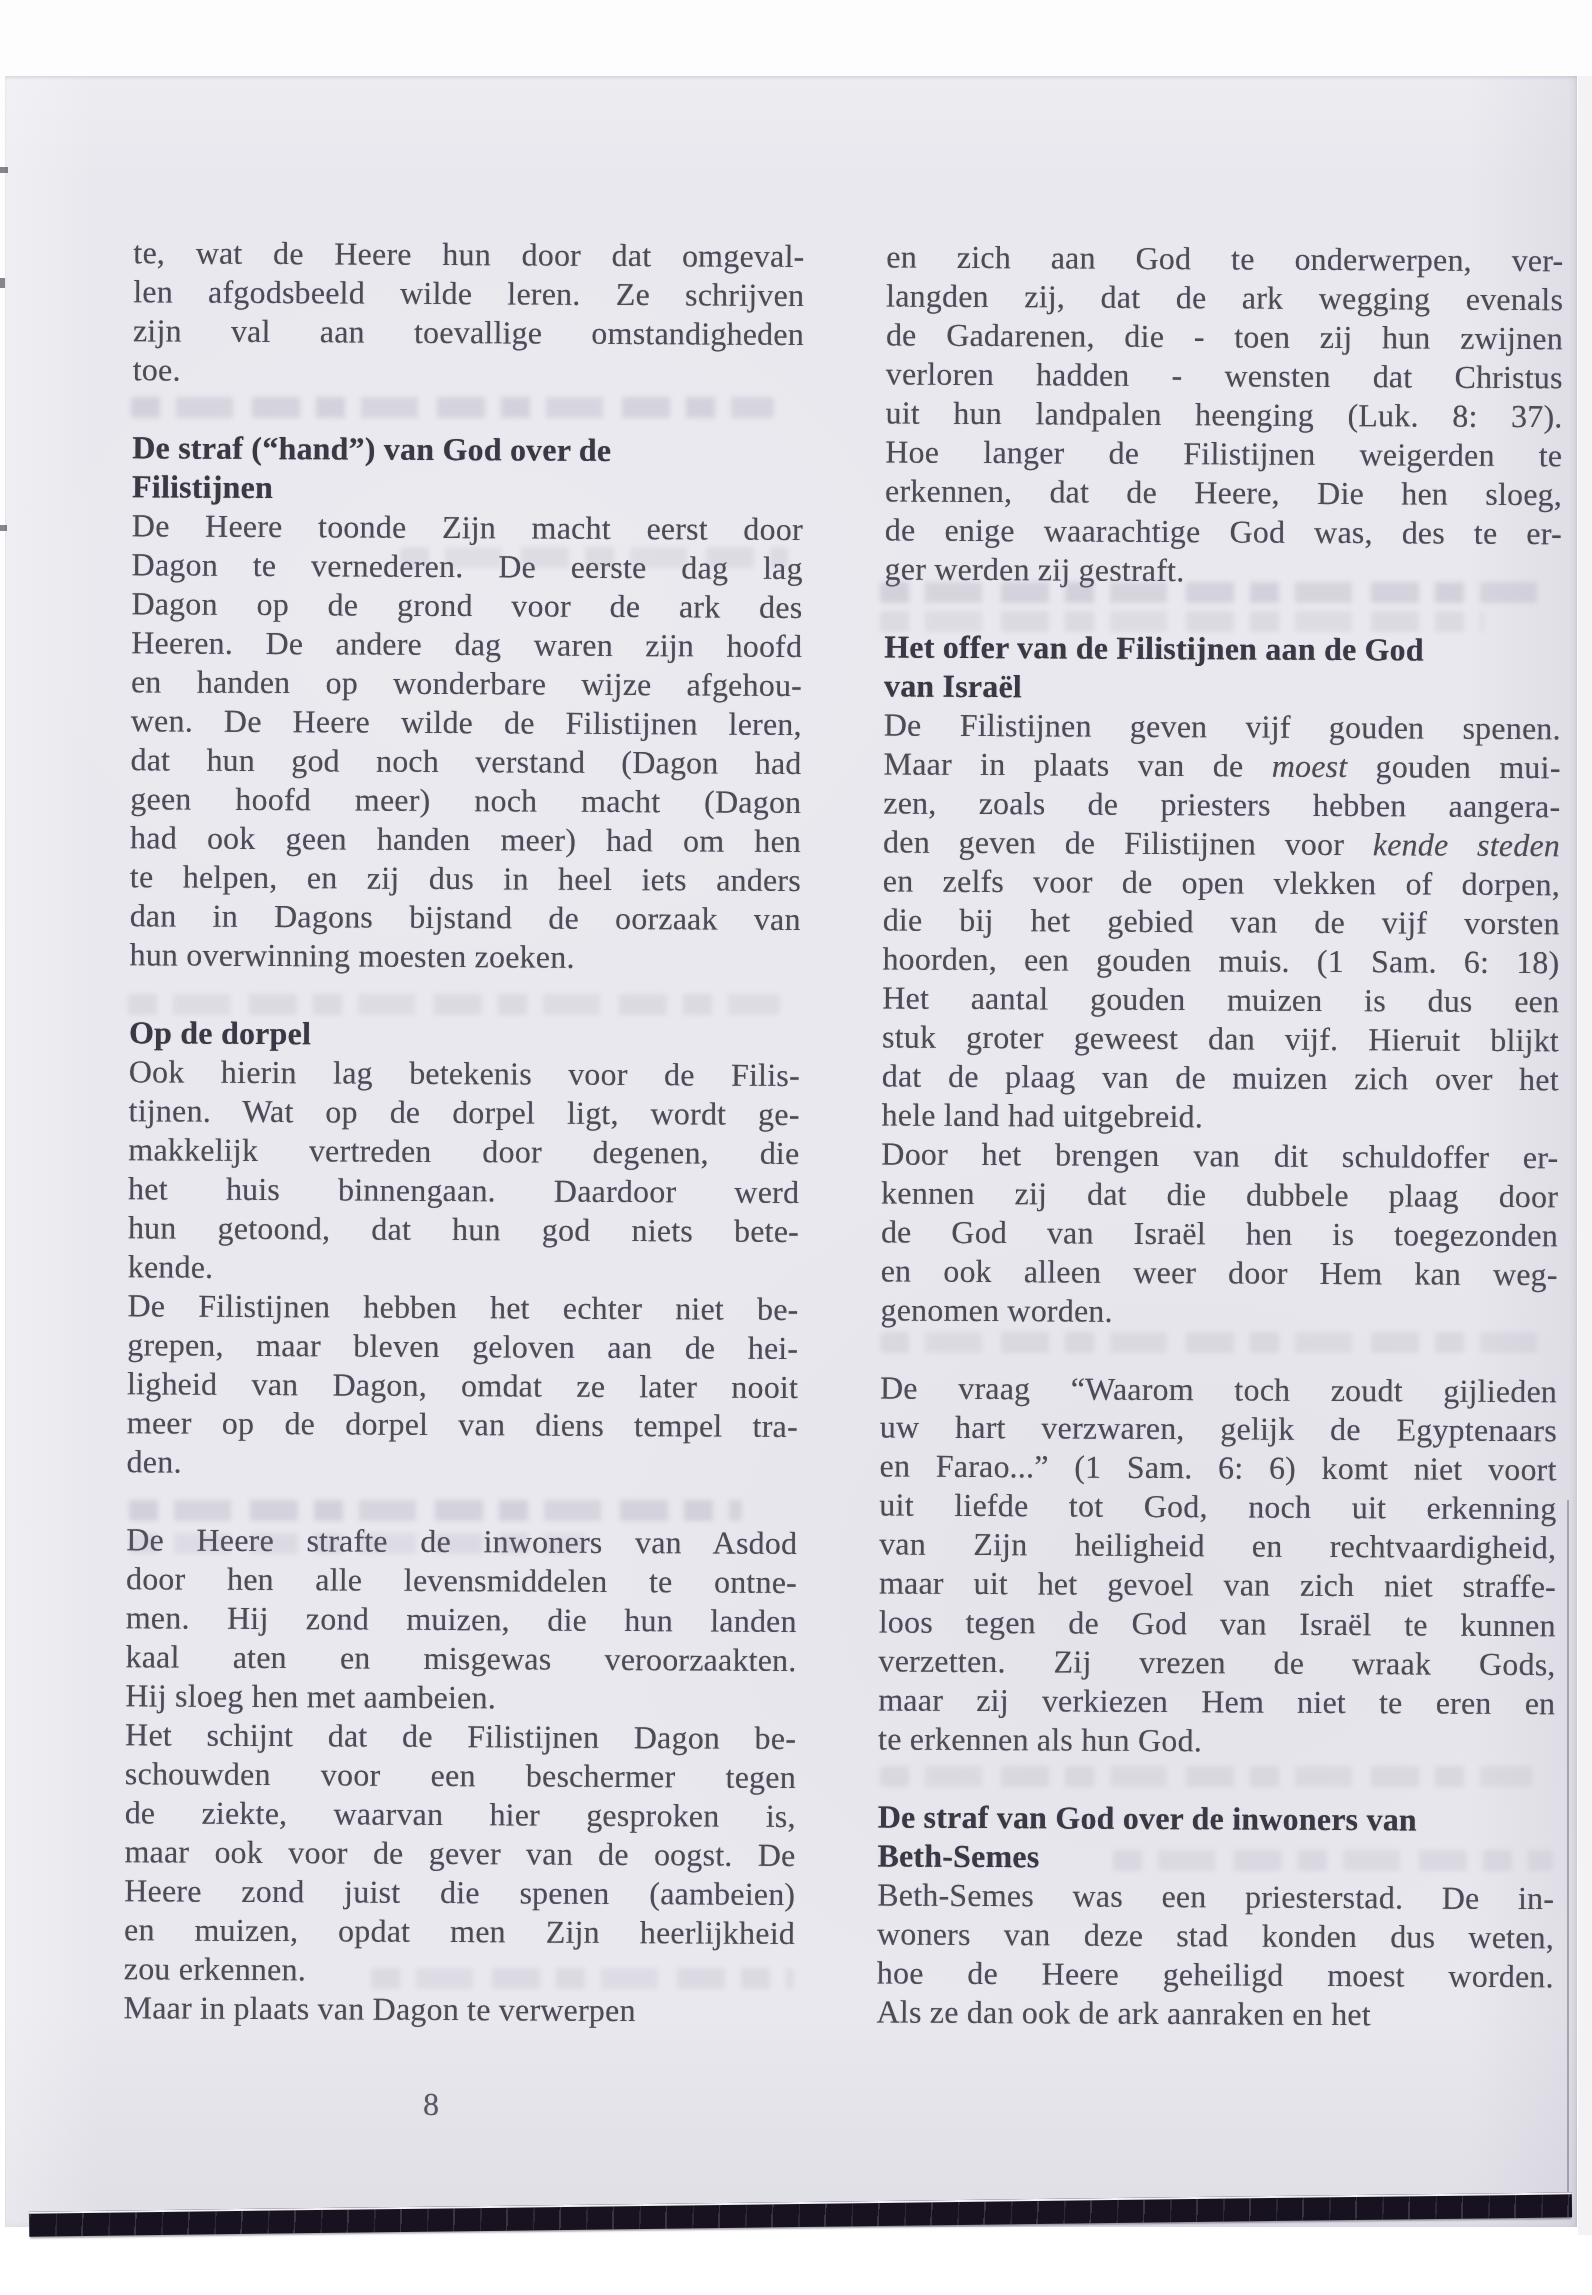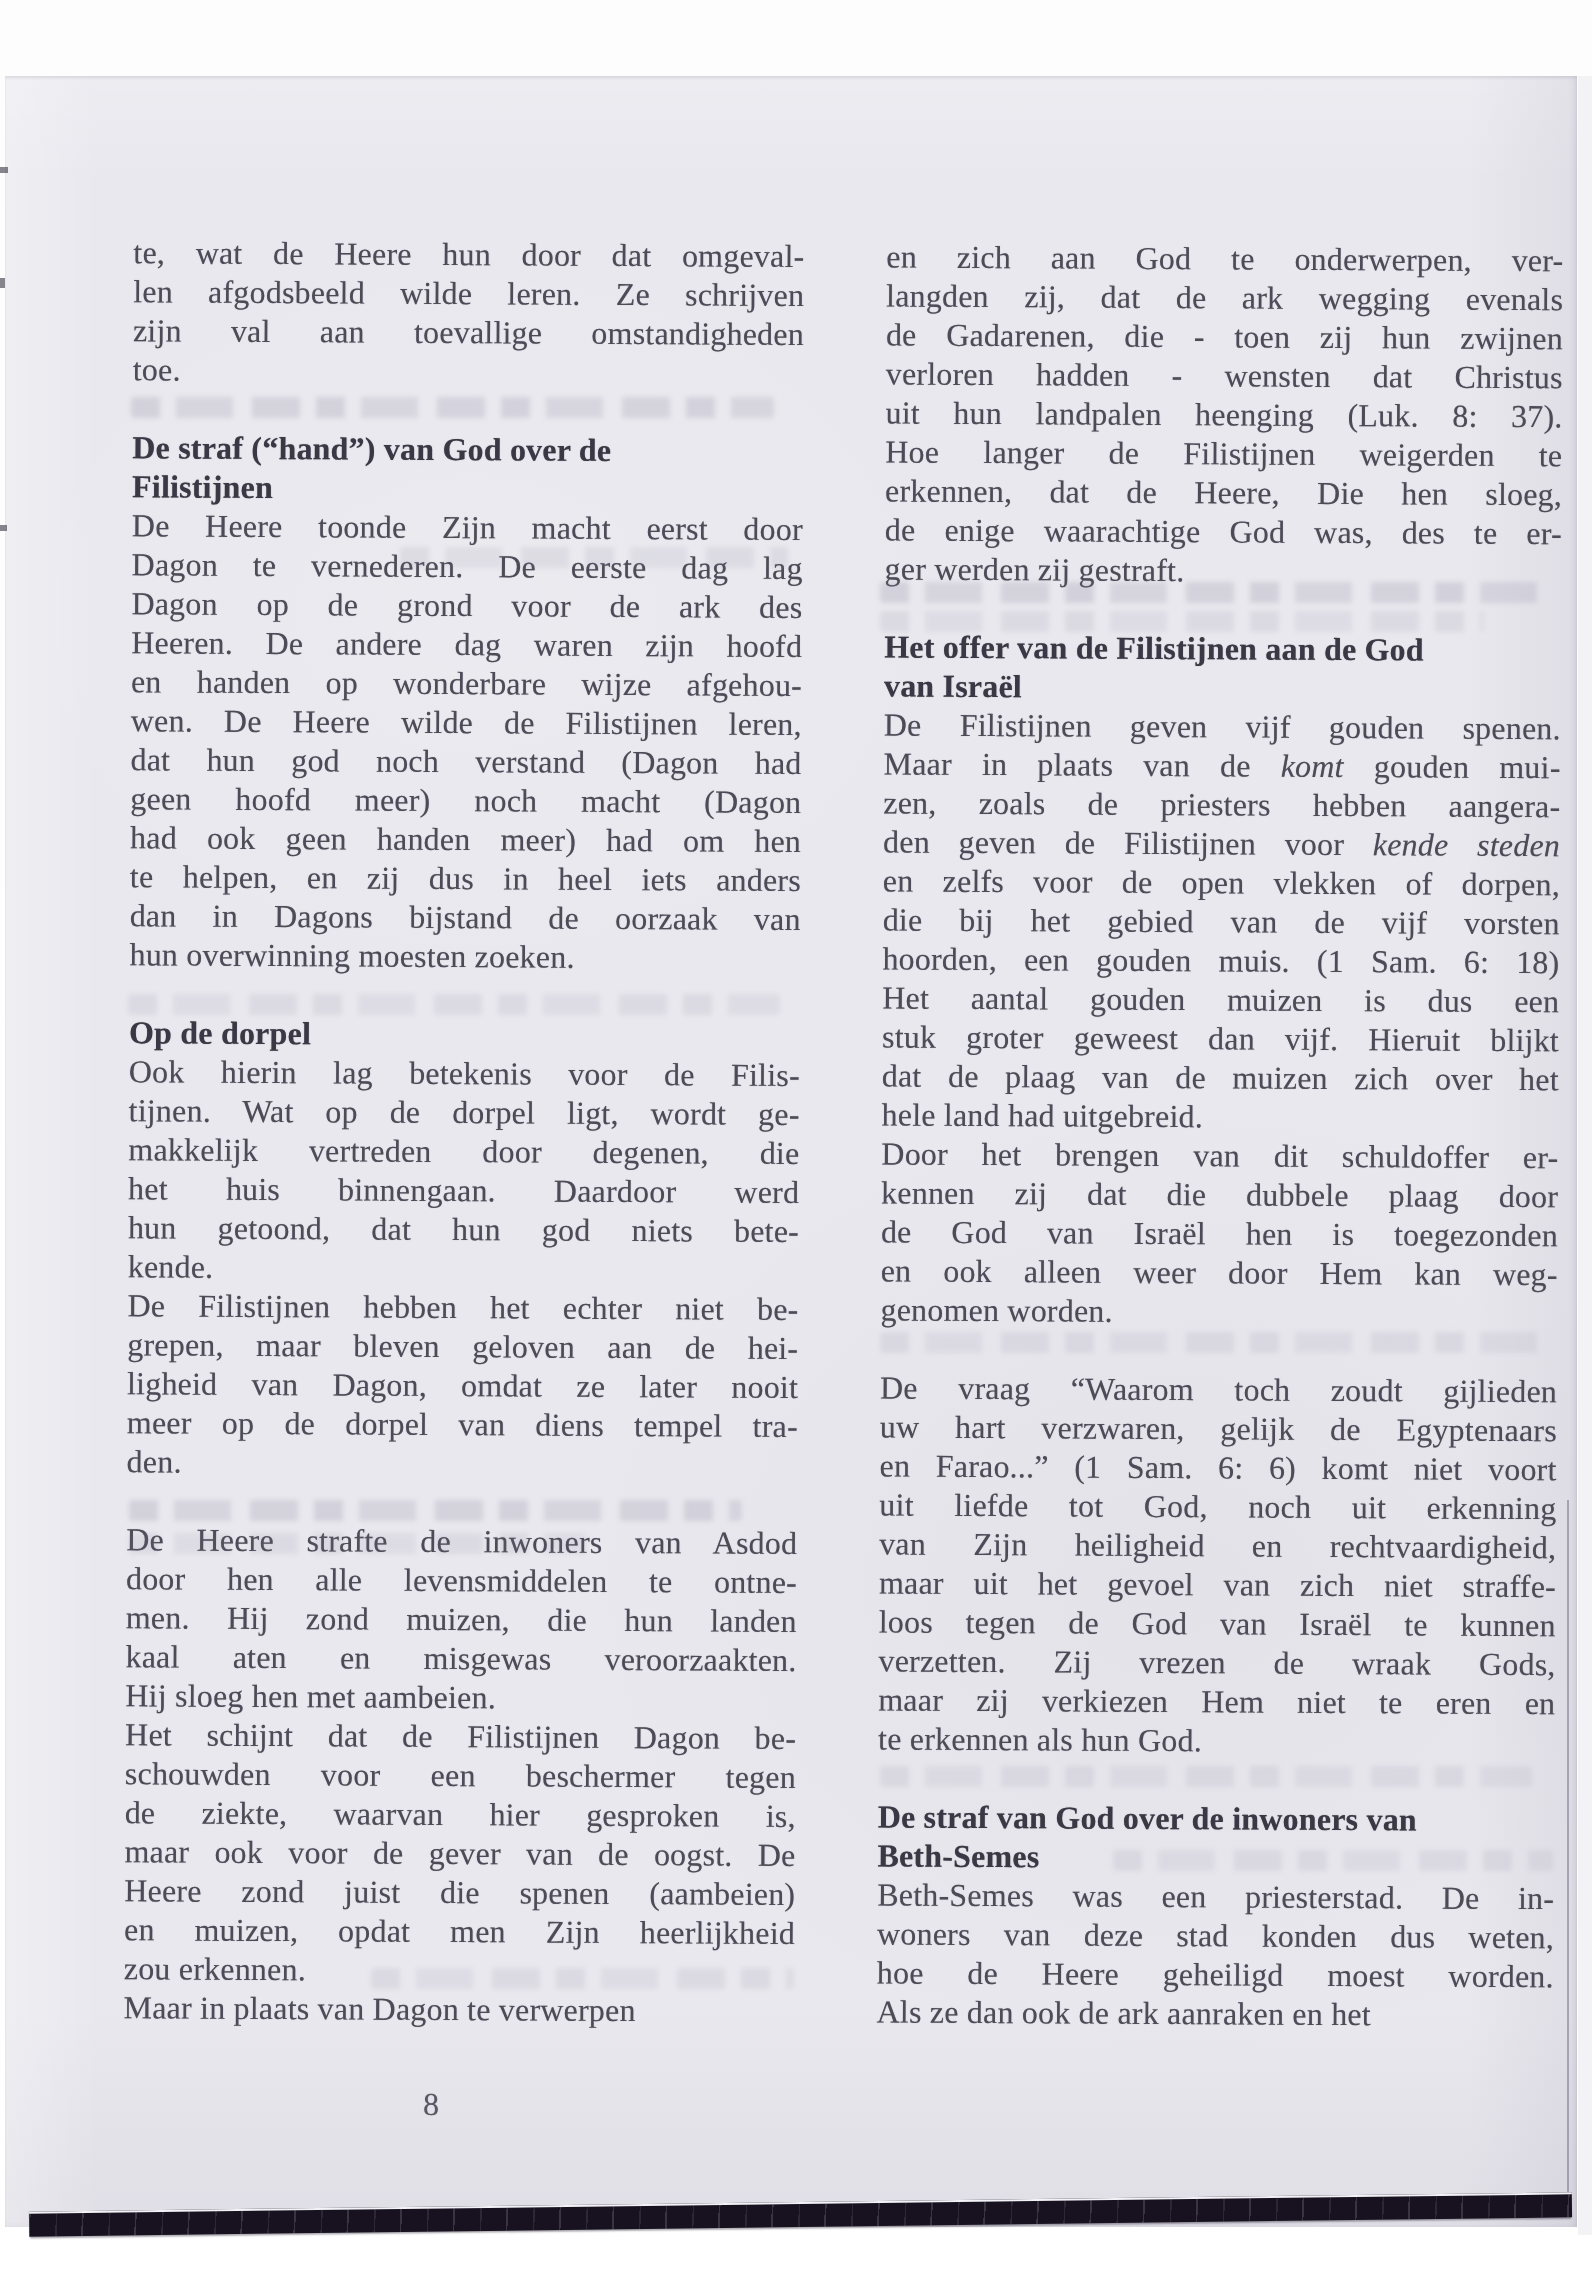--- a/index.html
+++ b/index.html
@@ -138,21 +138,21 @@
           <div class="line">verloren hadden - wensten dat Christus</div>
           <div class="line">uit hun landpalen heenging (Luk. 8: 37).</div>
           <div class="line">Hoe langer de Filistijnen weigerden te</div>
           <div class="line">erkennen, dat de Heere, Die hen sloeg,</div>
           <div class="line">de enige waarachtige God was, des te er-</div>
           <div class="line last">ger werden zij gestraft.</div>
           <div class="gap" style="height: 39px;"></div>
           <div class="line h">Het offer van de Filistijnen aan de God</div>
           <div class="line h">van Israël</div>
           <div class="line">De Filistijnen geven vijf gouden spenen.</div>
-          <div class="line">Maar in plaats van de <i>komt</i> gouden mui-</div>
+          <div class="line">Maar in plaats van de <i>moest</i> gouden mui-</div>
           <div class="line">zen, zoals de priesters hebben aangera-</div>
           <div class="line">den geven de Filistijnen voor <i>kende steden</i></div>
           <div class="line">en zelfs voor de open vlekken of dorpen,</div>
           <div class="line">die bij het gebied van de vijf vorsten</div>
           <div class="line">hoorden, een gouden muis. (1 Sam. 6: 18)</div>
           <div class="line">Het aantal gouden muizen is dus een</div>
           <div class="line">stuk groter geweest dan vijf. Hieruit blijkt</div>
           <div class="line">dat de plaag van de muizen zich over het</div>
           <div class="line last">hele land had uitgebreid.</div>
           <div class="line">Door het brengen van dit schuldoffer er-</div>

